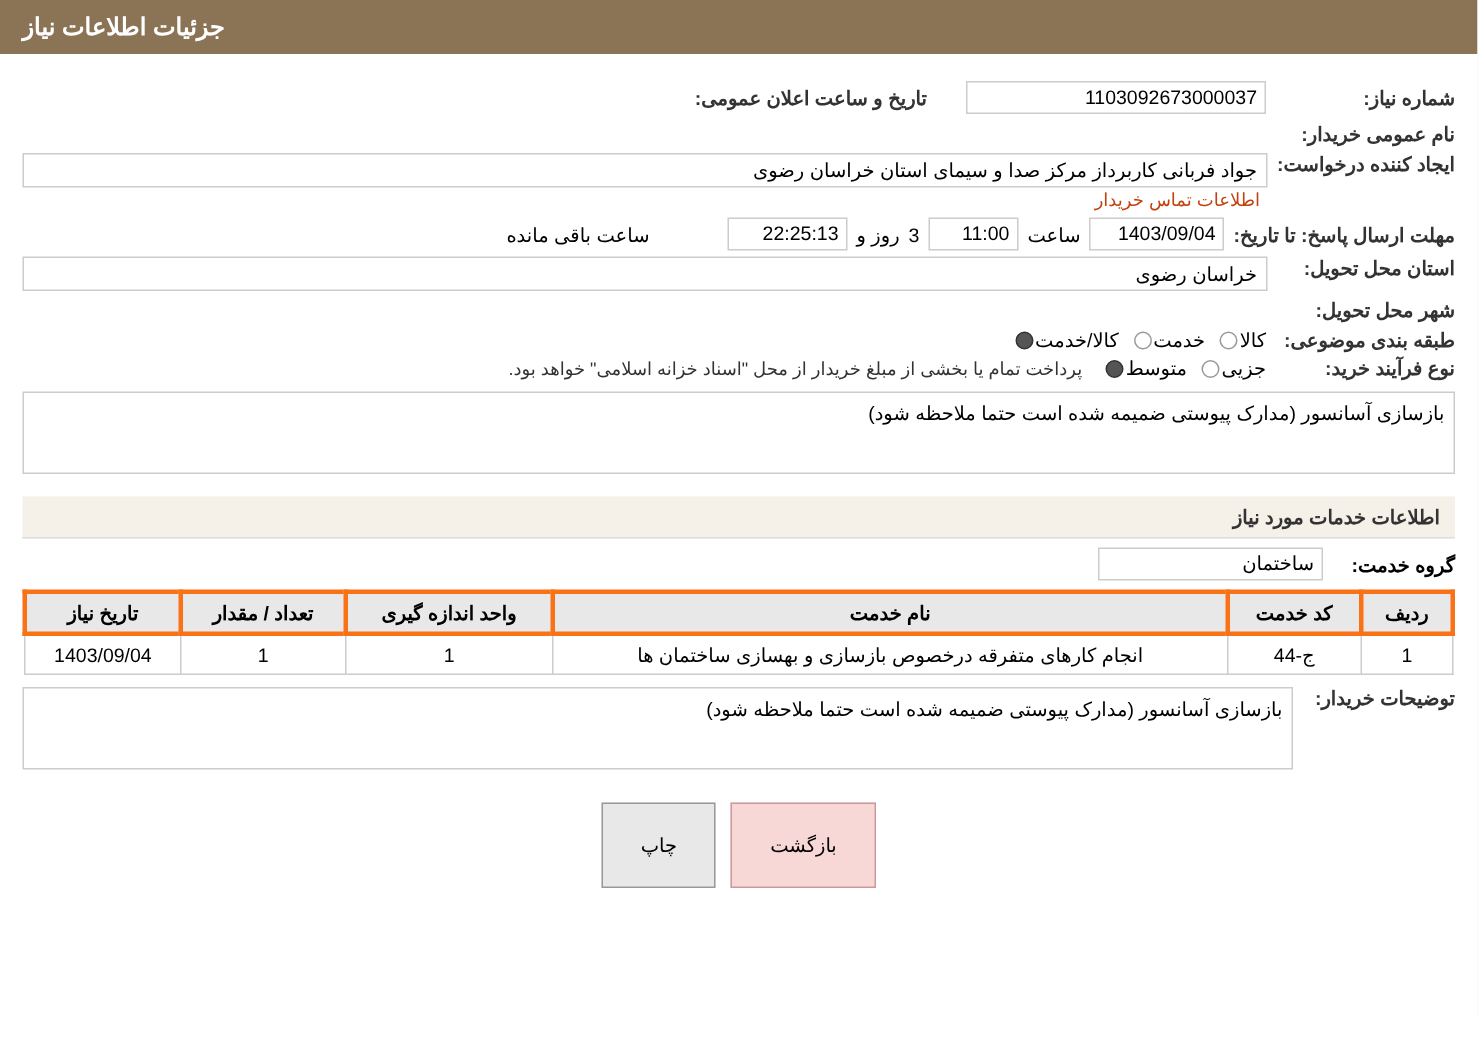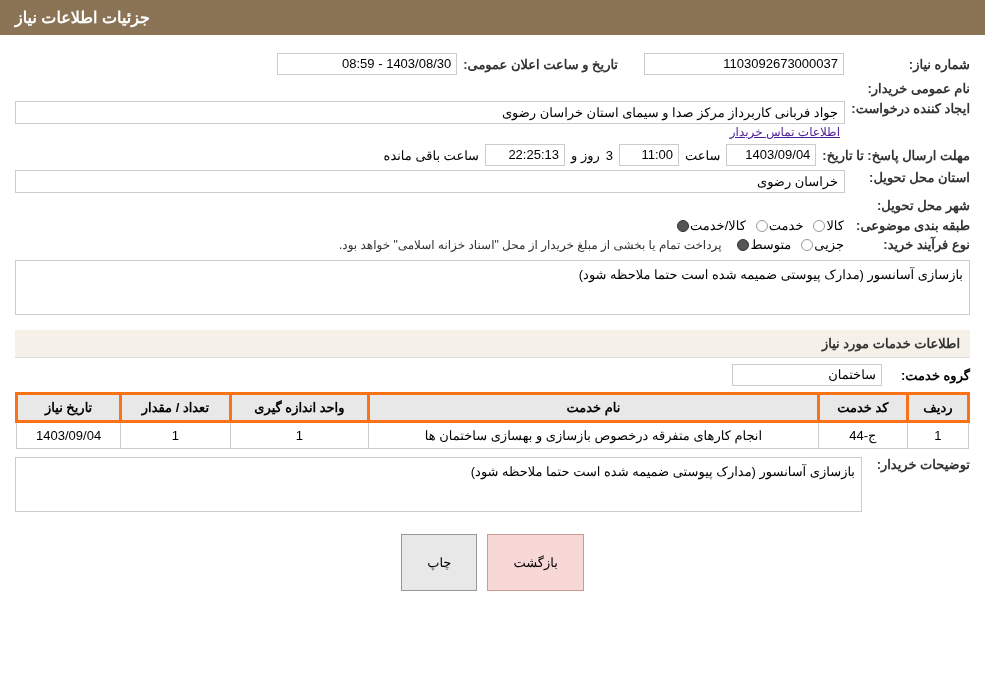--- a/index.html
+++ b/index.html
@@ -28,22 +28,21 @@
     }
     .value-box-full {
       border: 1px solid #ccc;
       background: #fff;
       padding: 3px 6px;
       min-height: 22px;
       width: 100%;
       display: block;
     }
     .link-blue {
-      color: #4c1d95;
-      text-decoration: underline;
+      color: #c2410c;
       cursor: pointer;
     }
     .row-flex {
       display: flex;
       align-items: center;
       gap: 6px;
       margin-bottom: 4px;
     }
     .row-label {
       font-weight: bold;
@@ -171,21 +170,20 @@
   <div class="header-bar">
     <span>جزئیات اطلاعات نیاز</span>
   </div>
 
   <div class="content">
 
     <div class="row-flex" style="margin-bottom:6px; margin-top:8px;">
       <span class="row-label">شماره نیاز:</span>
       <span class="inline-box" style="min-width:200px;">1103092673000037</span>
       <span class="row-label" style="margin-right:20px;">تاریخ و ساعت اعلان عمومی:</span>
-      <span class="inline-box" style="min-width:180px;">1403/08/30 - 08:59</span>
     </div>
 
     <div class="two-col">
       <span class="row-label">نام عمومی خریدار:</span>
     </div>
 
     <div class="two-col" style="margin-top:4px;">
       <span class="row-label">ایجاد کننده درخواست:</span>
       <div class="field-value-area">
         <span class="value-box-full">جواد فربانی کاربرداز مرکز صدا و سیمای استان خراسان رضوی</span>
@@ -193,21 +191,21 @@
       </div>
     </div>
 
     <div class="row-flex" style="margin-top:4px;">
       <span class="row-label">مهلت ارسال پاسخ: تا تاریخ:</span>
       <span class="inline-box" style="min-width:90px;">1403/09/04</span>
       <span>ساعت</span>
       <span class="inline-box" style="min-width:60px;">11:00</span>
       <span>3</span>
       <span>روز و</span>
-      <span class="inline-box" style="min-width:80px;">22:25:13</span>
+      <span class="inline-box" style="min-width:80px;margin-left:46px;">22:25:13</span>
       <span>ساعت باقی مانده</span>
     </div>
 
     <div class="two-col" style="margin-top:4px;">
       <span class="row-label">استان محل تحویل:</span>
       <div class="field-value-area">
         <span class="value-box-full">خراسان رضوی</span>
       </div>
     </div>
 

